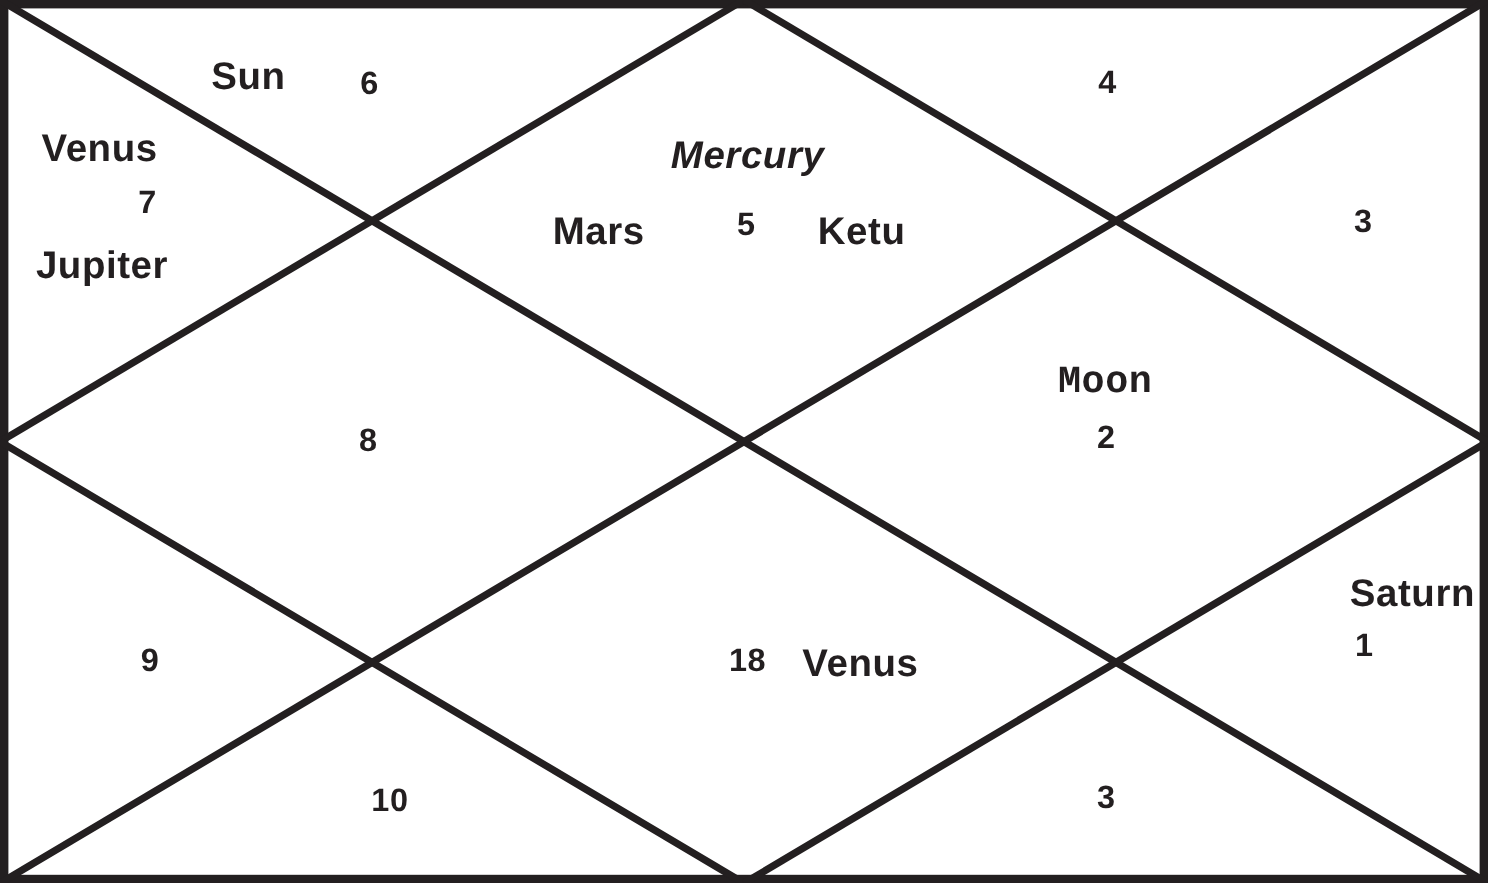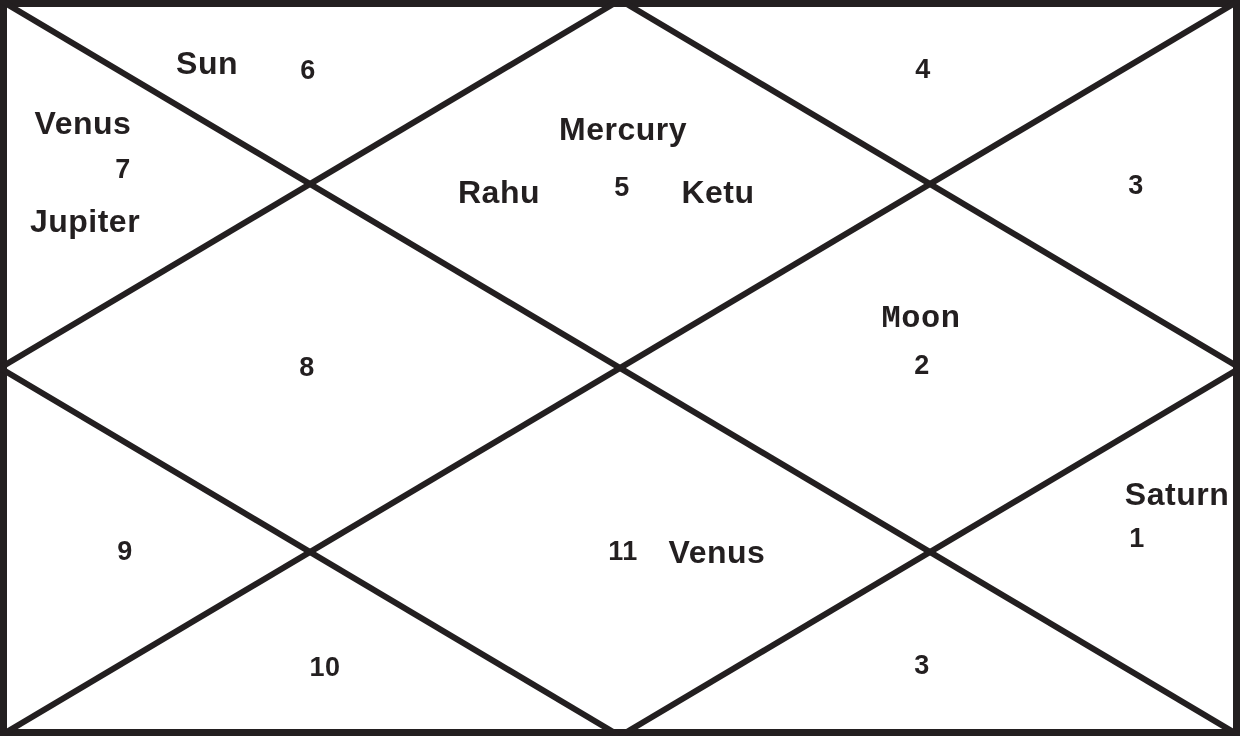--- a/index.html
+++ b/index.html
@@ -50,39 +50,39 @@
     <line x1="1240" y1="368" x2="620" y2="0" stroke="#231f20" stroke-width="6"></line>
   </svg>
 
   <div class="label planet" style="left:207px; top:63px;">Sun</div>
   <div class="label num" style="left:308px; top:70px;">6</div>
 
   <div class="label planet" style="left:83px; top:123px;">Venus</div>
   <div class="label num" style="left:123px; top:169px;">7</div>
   <div class="label planet" style="left:85px; top:221px;">Jupiter</div>
 
-  <div class="label planet" style="left:623px; top:129px;">Mercury</div>
-  <div class="label planet" style="left:499px; top:192px;">Rahu</div>
+  <div class="label planet" style="left:623px; top:129px;font-style:italic;">Mercury</div>
+  <div class="label planet" style="left:499px; top:192px;">Mars</div>
   <div class="label num" style="left:622px; top:187px;">5</div>
   <div class="label planet" style="left:718px; top:192px;">Ketu</div>
 
   <div class="label num" style="left:923px; top:69px;">4</div>
 
   <div class="label num" style="left:1136px; top:185px;">3</div>
 
   <div class="label num" style="left:307px; top:367px;">8</div>
 
   <div class="label planet" style="left:921px; top:319px;font-family:Liberation Mono, monospace;">Moon</div>
   <div class="label num" style="left:922px; top:365px;">2</div>
 
   <div class="label num" style="left:125px; top:551px;">9</div>
 
   <div class="label num" style="left:325px; top:667px;">10</div>
 
-  <div class="label num" style="left:623px; top:551px;">11</div>
+  <div class="label num" style="left:623px; top:551px;">18</div>
   <div class="label planet" style="left:717px; top:552px;">Venus</div>
 
   <div class="label num" style="left:922px; top:665px;">3</div>
 
   <div class="label planet" style="left:1137px; top:494px;margin-left:40px;">Saturn</div>
   <div class="label num" style="left:1137px; top:538px;">1</div>
 
 </div>
 
 </body></html>

